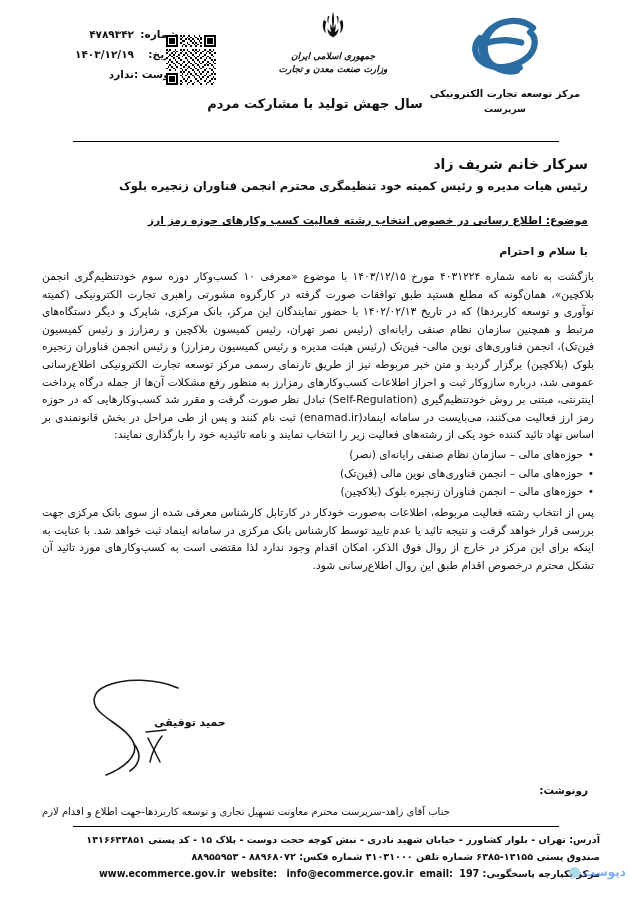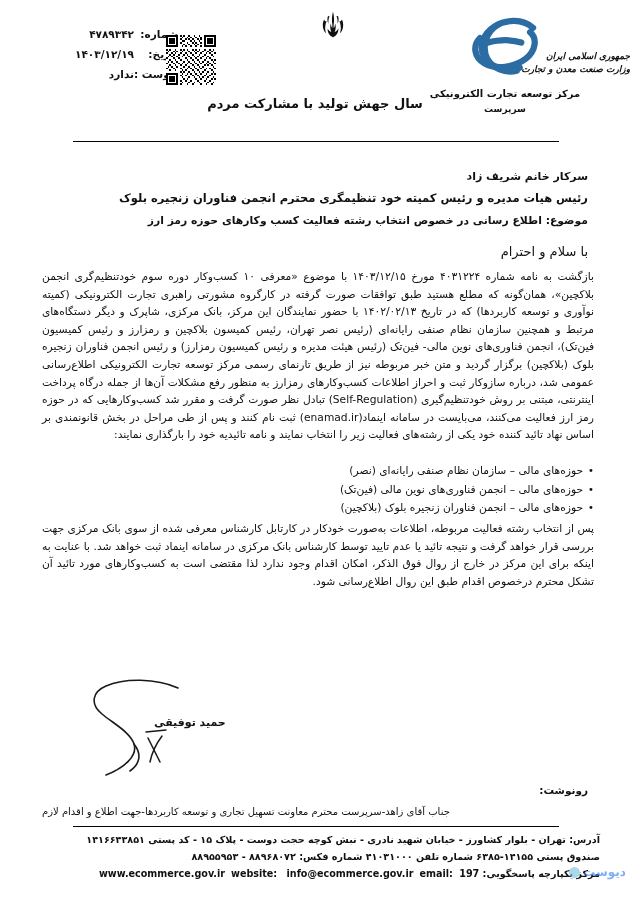--- a/index.html
+++ b/index.html
@@ -70,21 +70,21 @@
     height: 70px;
   }
   .qr svg { display: block; width: 100%; height: 100%; }
 
   
   .emblem-block {
     position: absolute;
     top: 10px;
     left: 0;
     right: 0;
-    text-align: right;
+    text-align: center;
     margin-left: 36px;
   }
   .emblem {
     width: 34px;
     height: 36px;
     margin: 0 auto 4px;
     display: block;
   }
   .ministry-line {
     font-size: 9px;
@@ -141,68 +141,68 @@
   
   .addressee {
     position: absolute;
     top: 154px;
     right: 42px;
     width: 546px;
     text-align: right;
     font-weight: 700;
   }
   .addressee-name {
-    font-size: 11px;
+    font-size: 14px;
     line-height: 21px;
-    margin-top: 12px;
   }
   .addressee-title {
     font-size: 11.5px;
     line-height: 23px;
   }
 
   
   .subject {
     position: absolute;
     top: 212px;
     right: 42px;
     width: 546px;
     text-align: right;
     font-size: 10.8px;
     font-weight: 700;
     line-height: 18px;
+    text-decoration: underline;
   }
   .greeting {
     position: absolute;
     top: 243px;
     right: 42px;
     width: 546px;
     text-align: right;
-    font-size: 13px;
-    font-weight: 400;
+    font-size: 11px;
+    font-weight: 700;
     line-height: 18px;
   }
 
   
   .body-text {
     position: absolute;
     top: 268px;
     right: 36px;
     left: 42px;
     text-align: justify;
     text-align-last: right;
     font-size: 10.7px;
     line-height: 17.6px;
     direction: rtl;
   }
   .para { margin-bottom: 0; }
 
   .bullets {
     list-style: none;
-    margin: 18px 0 2px 0;
+    margin: 2px 0 2px 0;
     padding: 0;
     text-align: center;
     direction: rtl;
   }
   .bullets li {
     font-size: 10.7px;
     line-height: 18.5px;
     position: relative;
     display: block;
     text-align: center;

